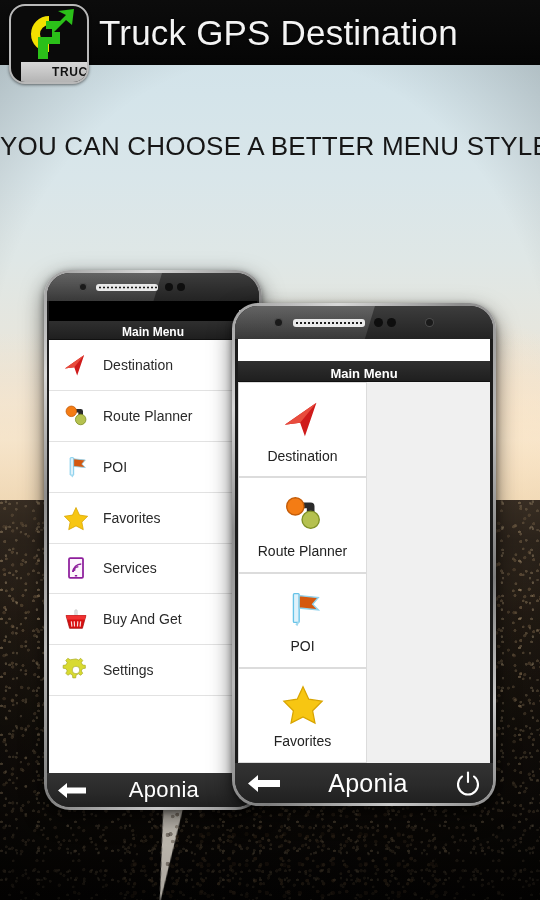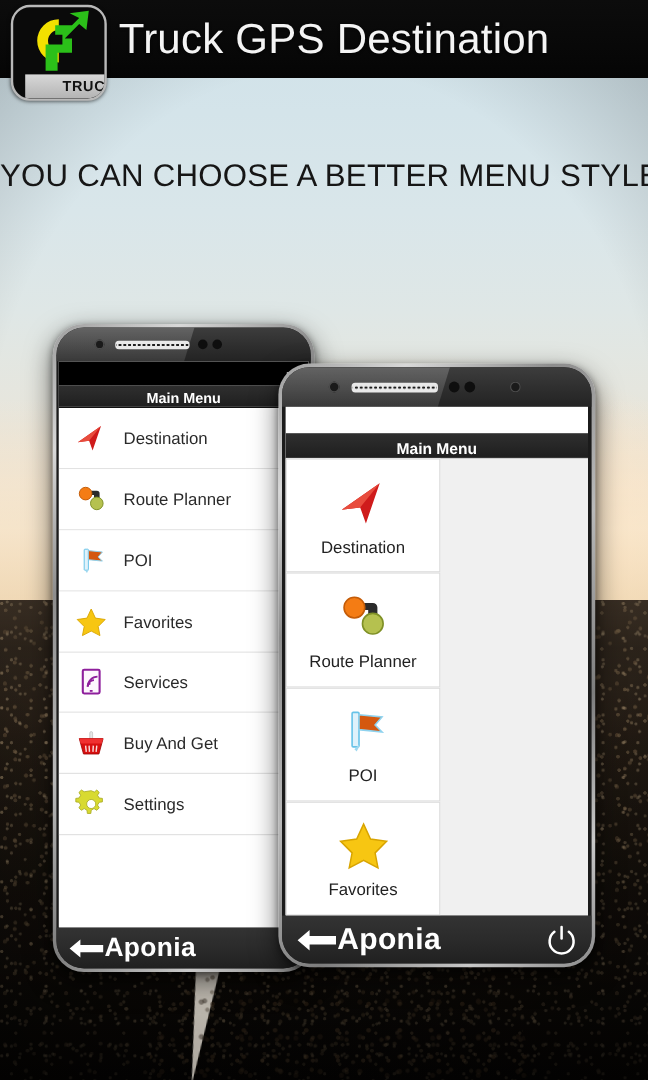--- a/index.html
+++ b/index.html
@@ -213,21 +213,21 @@
     border-bottom:1px solid #111;
   }
 
   .footerbar{
     position:absolute; left:0; right:0; bottom:0;
     background:linear-gradient(180deg,#333 0%,#2a2a2a 55%,#202020 100%);
     display:flex; align-items:center;
     color:#fff;
   }
   .back-arrow{ flex:0 0 auto; }
-  .footer-brand{ flex:1; text-align:left; letter-spacing:.3px; font-weight:700; }
+  .footer-brand{ flex:1; text-align:center; letter-spacing:.3px; font-weight:400; }
 
   
   .list-area{ position:absolute; left:0; right:0; background:#fff; }
   .list-row{
     display:flex; align-items:center;
     border-bottom:1px solid #e2e2e2;
     background:#fff;
   }
   .list-ico{ flex:0 0 auto; display:flex; align-items:center; justify-content:center; }
   .list-label{ color:#2a2a2a; }

